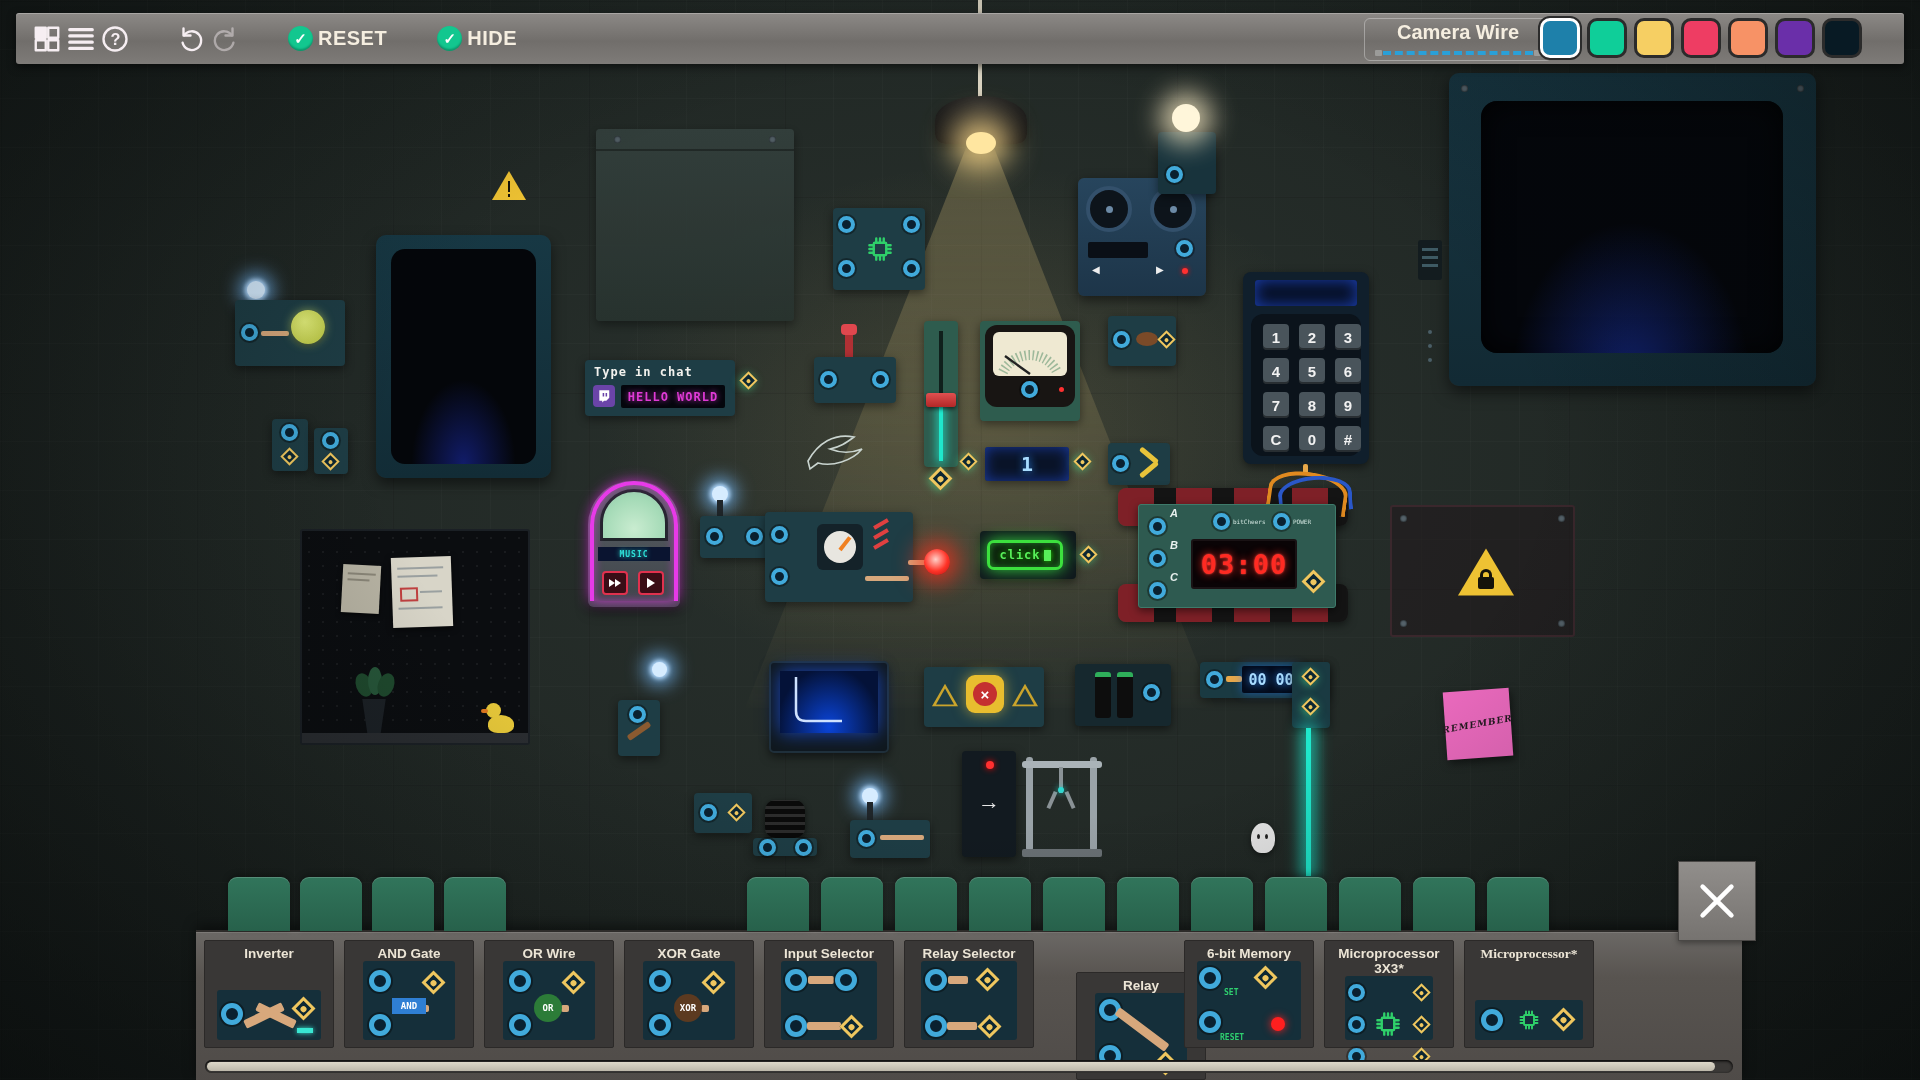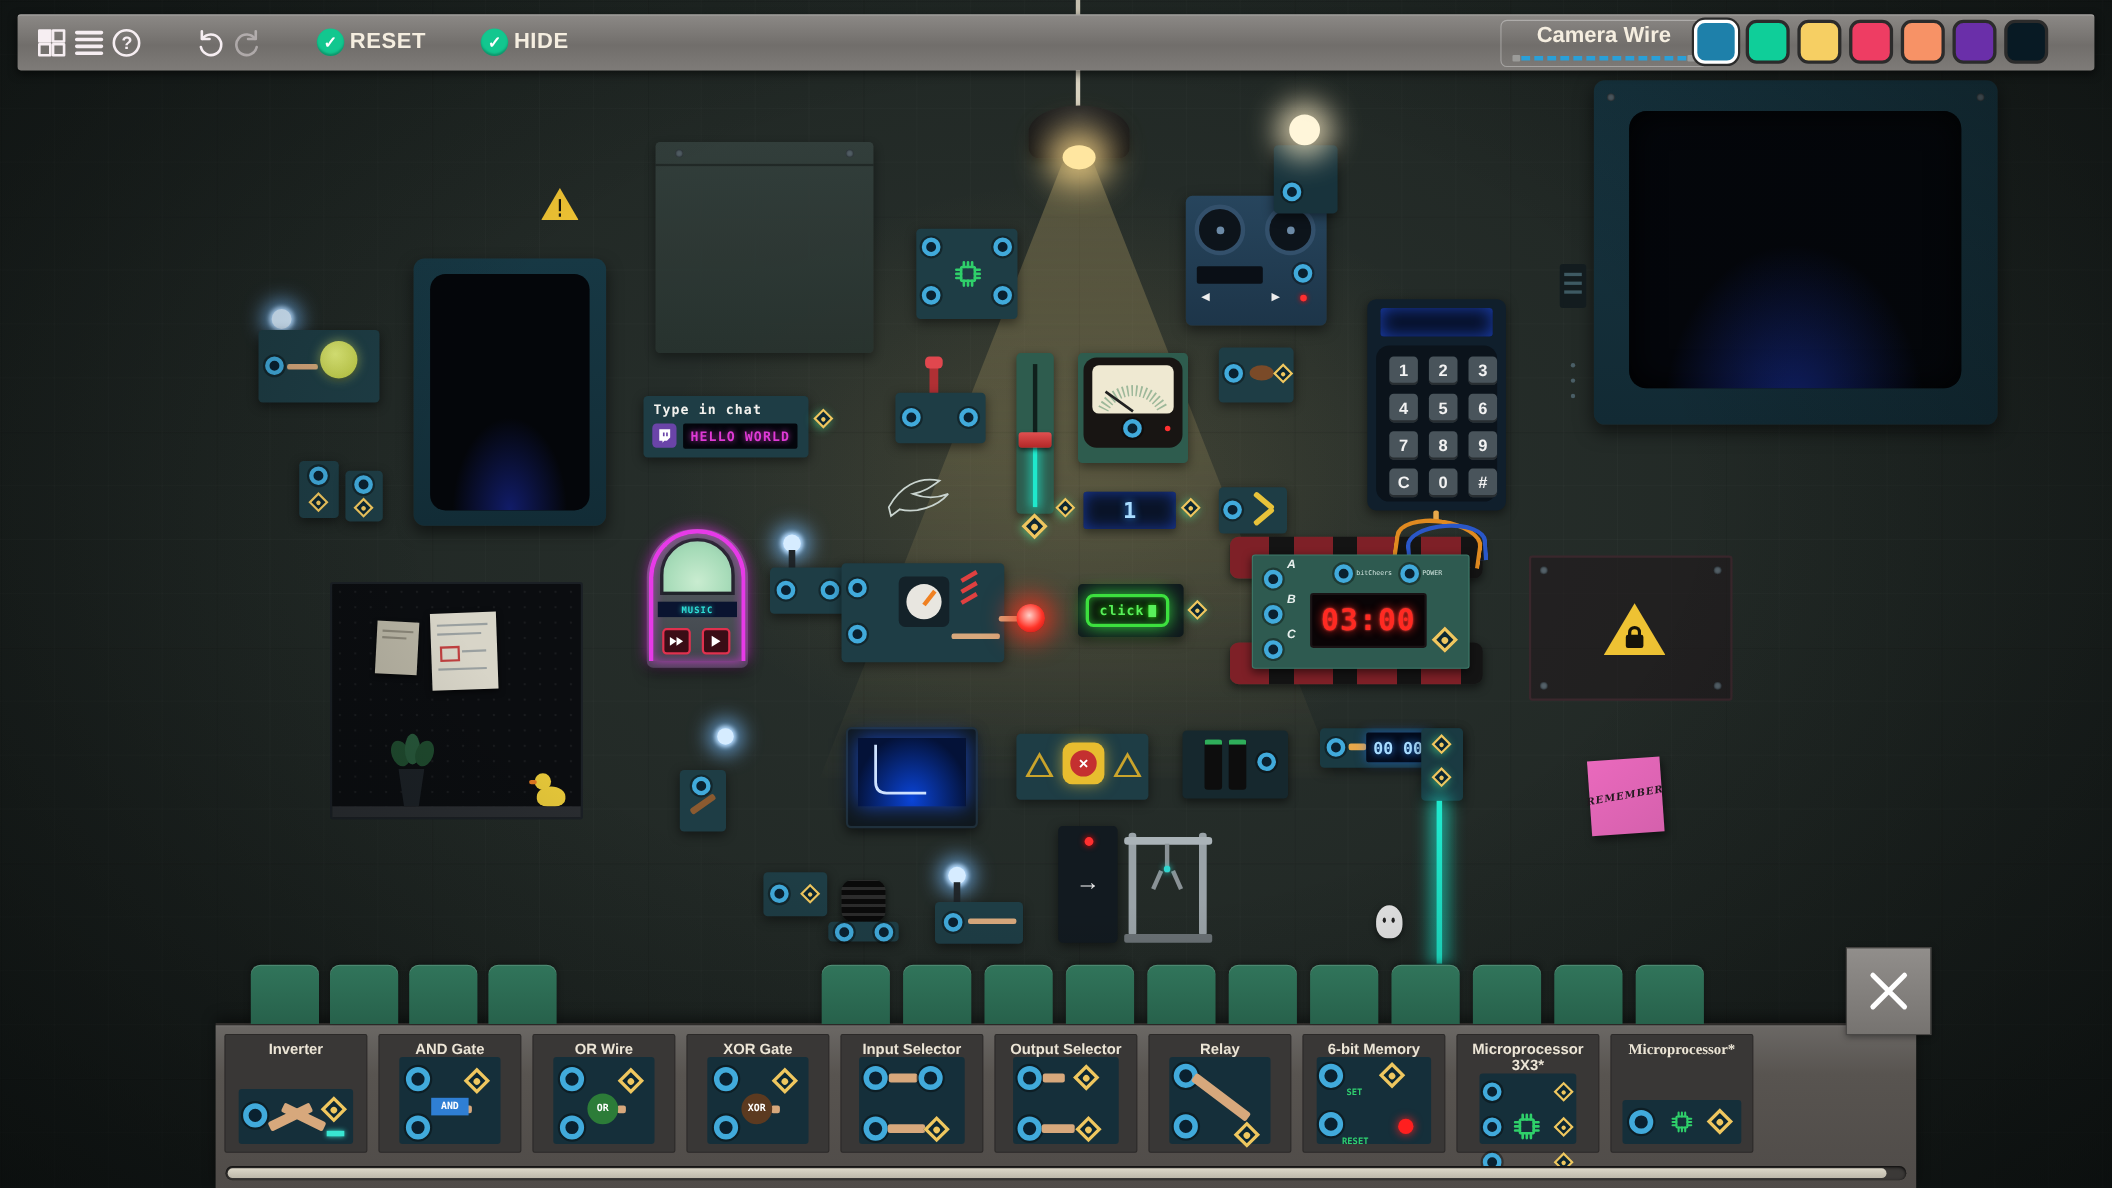--- a/index.html
+++ b/index.html
@@ -635,31 +635,31 @@
        <div class="card-preview" style="width:96px;height:88px;">
             <span class="bport" style="left:4px;top:8px;"></span>
             <span class="trace" style="left:27px;top:15px;width:26px;height:8px;"></span>
             <span class="bport" style="left:54px;top:8px;"></span>
             <span class="bport" style="left:4px;top:54px;"></span>
             <span class="trace" style="left:26px;top:61px;width:34px;height:8px;"></span>
             <span class="gport" style="left:62px;top:57px;"></span>
           </div>
      </div>
         <div class="card" style="left:708px;">
-       <div class="card-label">Output Selector</div>
+       <div class="card-label">Relay Selector</div>
        <div class="card-preview" style="width:96px;height:88px;">
             <span class="bport" style="left:4px;top:8px;"></span>
             <span class="trace" style="left:27px;top:15px;width:20px;height:8px;"></span>
             <span class="gport" style="left:58px;top:10px;"></span>
             <span class="bport" style="left:4px;top:54px;"></span>
             <span class="trace" style="left:26px;top:61px;width:30px;height:8px;"></span>
             <span class="gport" style="left:60px;top:57px;"></span>
           </div>
      </div>
-        <div class="card" style="left:848px;">
+        <div class="card" style="left:880px;margin-top:32px;">
        <div class="card-label">Relay</div>
        <div class="card-preview" style="width:92px;height:88px;">
             <span class="bport" style="left:4px;top:6px;"></span>
             <span class="bport" style="left:4px;top:52px;"></span>
             <span class="trace" style="left:16px;top:32px;width:62px;height:9px;transform:rotate(37deg);"></span>
             <span class="gport" style="left:62px;top:62px;"></span>
           </div>
      </div>
         <div class="card" style="left:988px;">
        <div class="card-label">6-bit Memory</div>

